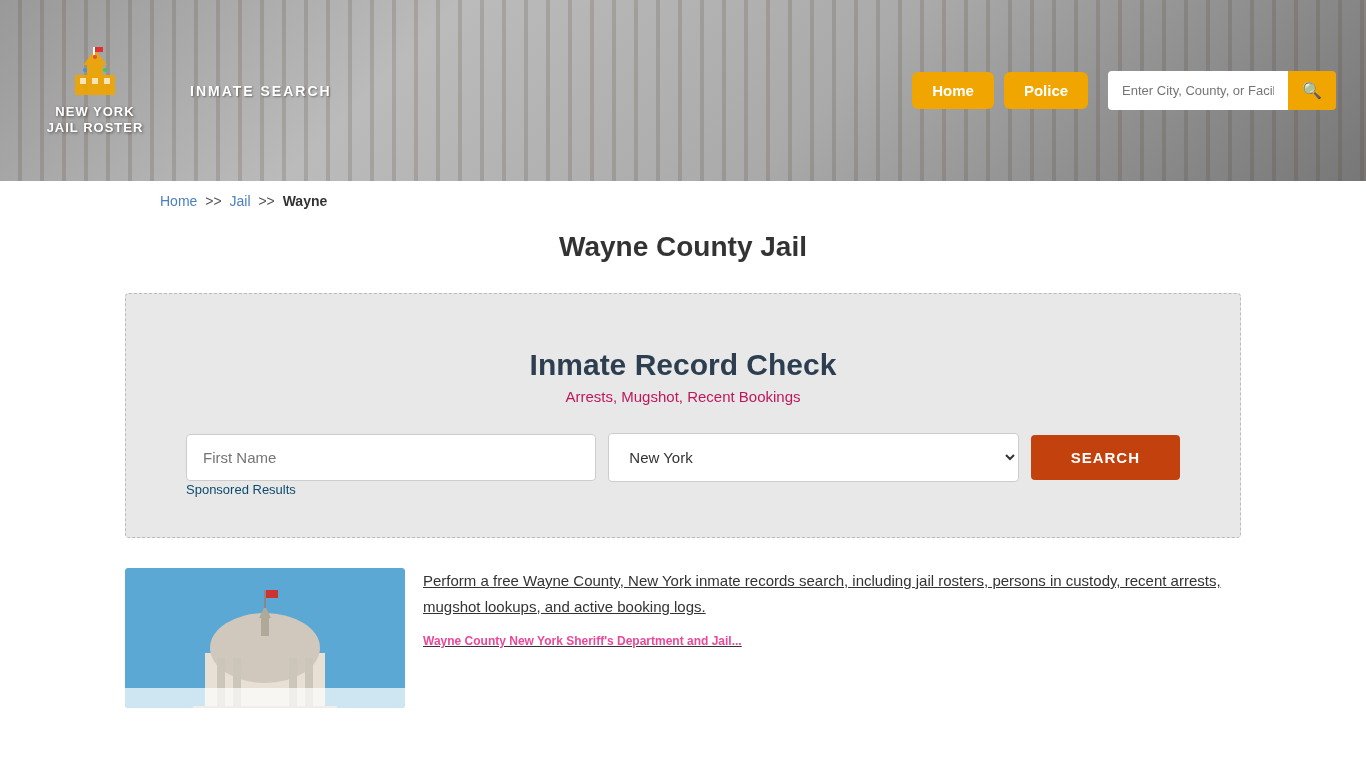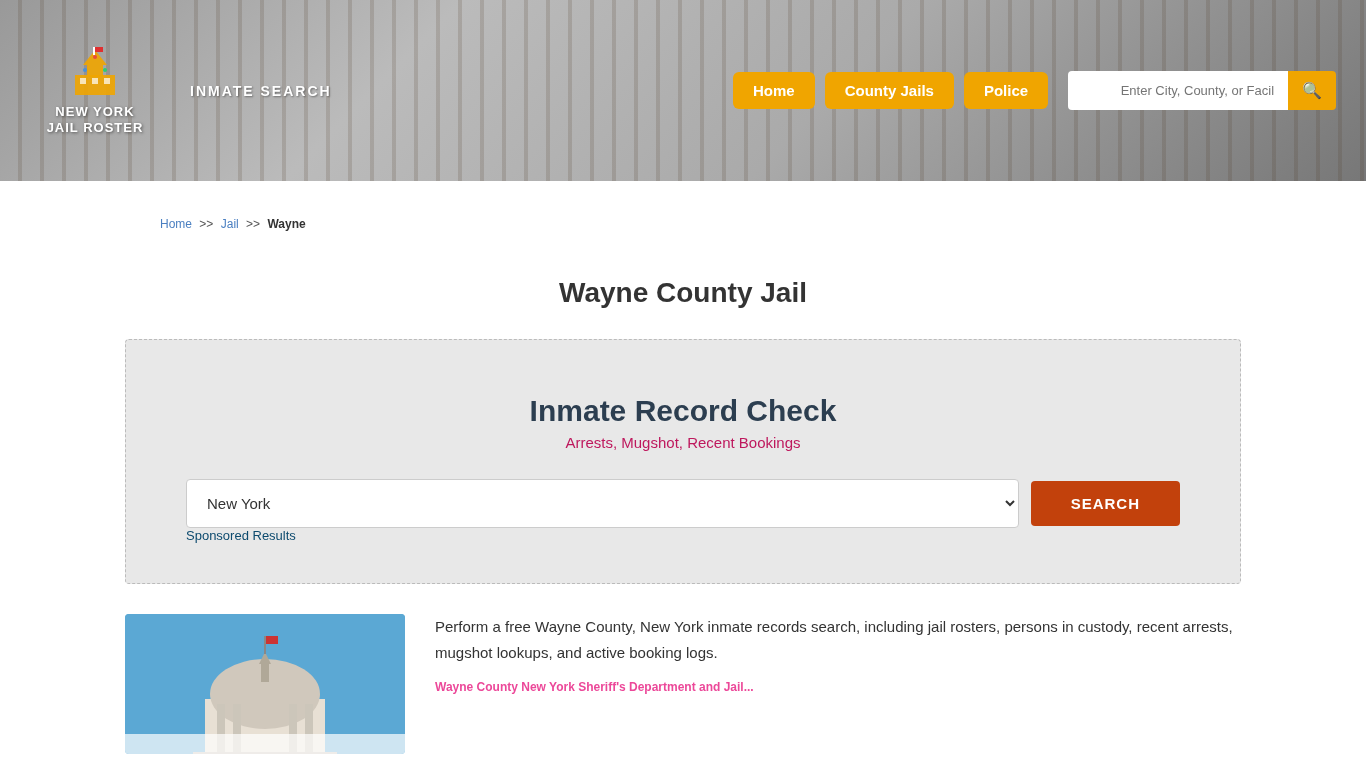--- a/index.html
+++ b/index.html
@@ -84,43 +84,42 @@
       font-size: 15px;
       font-weight: 600;
       cursor: pointer;
       text-decoration: none;
     }
     .search-bar {
       display: flex;
       margin-left: 10px;
     }
     .search-bar input {
-      width: 220px;
+      width: 180px;
       padding: 10px 14px;
       font-size: 13px;
       border: none;
       outline: none;
       border-radius: 4px 0 0 4px;
       color: #999;
-      text-align: right;
     }
     .search-bar button {
       background: #f0a500;
       border: none;
       padding: 10px 14px;
       cursor: pointer;
       border-radius: 0 4px 4px 0;
       color: #fff;
       font-size: 16px;
     }
 
     
     .breadcrumb {
-      padding: 36px 160px;
-      font-size: 12px;
+      padding: 12px 160px;
+      font-size: 14px;
       color: #555;
     }
     .breadcrumb a {
       color: #4a7fc1;
       text-decoration: none;
     }
     .breadcrumb .sep {
       margin: 0 4px;
       color: #555;
     }
@@ -198,22 +197,23 @@
       flex: 0 0 auto;
     }
     .sponsored-results {
       font-size: 13px;
       color: #0c4a6e;
     }
 
     
     .content-area {
       display: flex;
-      gap: 30px;
+      gap: 18px;
       margin: 30px 125px 0 125px;
+      text-decoration: underline;
     }
     .content-img {
       width: 280px;
       height: 140px;
       border-radius: 4px;
       overflow: hidden;
       flex-shrink: 0;
       background: linear-gradient(180deg, #6ab0d4 0%, #3a8fc4 40%, #fff 70%);
       position: relative;
     }
@@ -267,21 +267,20 @@
       <div class="logo-text">
         <div>NEW YORK</div>
         <div>JAIL ROSTER</div>
       </div>
     </div>
 
     <div class="inmate-search-label">INMATE SEARCH</div>
 
     <div class="nav-links">
       <a class="nav-btn" href="#">Home</a>
-      <a class="nav-btn" href="#">County Jails</a>
       <a class="nav-btn" href="#">Police</a>
 
       <div class="search-bar">
         <input type="text" placeholder="Enter City, County, or Facil" style="">
         <button>🔍</button>
       </div>
     </div>
   </div>
 </div>
 
@@ -292,20 +291,21 @@
   <span class="sep">&gt;&gt;</span>
   <span class="current">Wayne</span>
 </div>
 
 <h1 class="page-title">Wayne County Jail</h1>
 
 <div class="search-panel">
   <div class="search-panel-title">Inmate Record Check</div>
   <div class="search-panel-subtitle">Arrests, Mugshot, Recent Bookings</div>
   <div class="search-fields">
+    <input type="text" placeholder="First Name" style="">
     <select id="state-select"><option value="Alabama">Alabama</option><option value="Alaska">Alaska</option><option value="Arizona">Arizona</option><option value="Arkansas">Arkansas</option><option value="California">California</option><option value="Colorado">Colorado</option><option value="Connecticut">Connecticut</option><option value="Delaware">Delaware</option><option value="Florida">Florida</option><option value="Georgia">Georgia</option><option value="Hawaii">Hawaii</option><option value="Idaho">Idaho</option><option value="Illinois">Illinois</option><option value="Indiana">Indiana</option><option value="Iowa">Iowa</option><option value="Kansas">Kansas</option><option value="Kentucky">Kentucky</option><option value="Louisiana">Louisiana</option><option value="Maine">Maine</option><option value="Maryland">Maryland</option><option value="Massachusetts">Massachusetts</option><option value="Michigan">Michigan</option><option value="Minnesota">Minnesota</option><option value="Mississippi">Mississippi</option><option value="Missouri">Missouri</option><option value="Montana">Montana</option><option value="Nebraska">Nebraska</option><option value="Nevada">Nevada</option><option value="New Hampshire">New Hampshire</option><option value="New Jersey">New Jersey</option><option value="New Mexico">New Mexico</option><option value="New York" selected="">New York</option><option value="North Carolina">North Carolina</option><option value="North Dakota">North Dakota</option><option value="Ohio">Ohio</option><option value="Oklahoma">Oklahoma</option><option value="Oregon">Oregon</option><option value="Pennsylvania">Pennsylvania</option><option value="Rhode Island">Rhode Island</option><option value="South Carolina">South Carolina</option><option value="South Dakota">South Dakota</option><option value="Tennessee">Tennessee</option><option value="Texas">Texas</option><option value="Utah">Utah</option><option value="Vermont">Vermont</option><option value="Virginia">Virginia</option><option value="Washington">Washington</option><option value="West Virginia">West Virginia</option><option value="Wisconsin">Wisconsin</option><option value="Wyoming">Wyoming</option></select>
     <button class="search-btn">SEARCH</button>
   </div>
   <div class="sponsored-results">Sponsored Results</div>
 </div>
 
 <div class="content-area">
   <div class="content-img">
 
     <svg width="280" height="140" viewBox="0 0 280 140" xmlns="http://www.w3.org/2000/svg">

